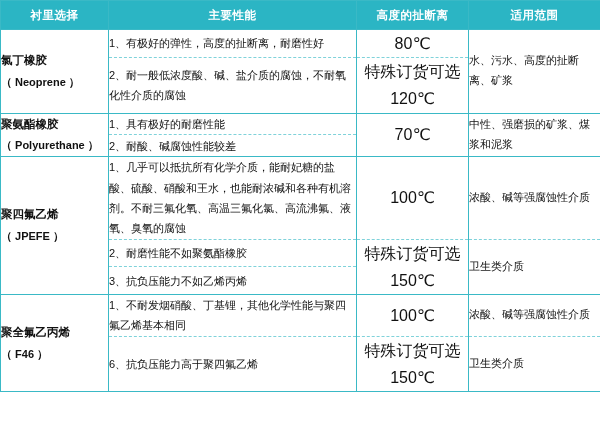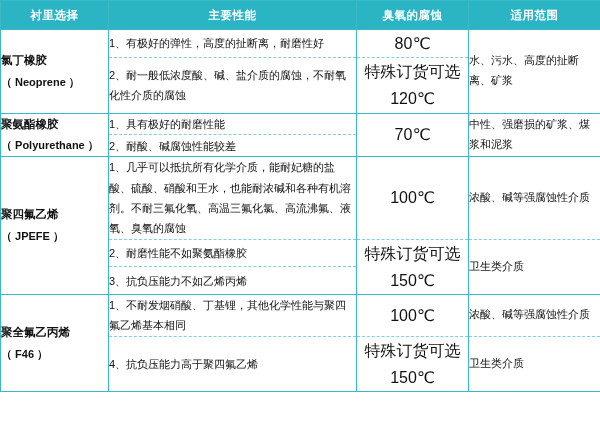--- a/index.html
+++ b/index.html
@@ -88,21 +88,21 @@
     <colgroup>
       <col class="c1">
         <col class="c2">
         <col class="c3">
         <col class="c4">
     </colgroup>
     <thead>
       <tr>
         <th>衬里选择</th>
         <th>主要性能</th>
-        <th>臭氧的腐蚀</th>
+        <th>高度的扯断离</th>
         <th>适用范围</th>
       </tr>
     </thead>
     <tbody>
 
       <tr>
         <td class="mat" rowspan="2">
           <span>氯丁橡胶</span>
           <span class="sub">（ Neoprene ）</span>
         </td>
@@ -155,21 +155,21 @@
       <tr>
         <td class="mat" rowspan="2">
           <span>聚全氟乙丙烯</span>
           <span class="sub">（ F46 ）</span>
         </td>
         <td class="prop dash-b">1、不耐发烟硝酸、丁基锂，其他化学性能与聚四氟乙烯基本相同</td>
         <td class="temp dash-b">100℃</td>
         <td class="scope dash-b">浓酸、碱等强腐蚀性介质</td>
       </tr>
       <tr>
-        <td class="prop dash-t">4、抗负压能力高于聚四氟乙烯</td>
+        <td class="prop dash-t">6、抗负压能力高于聚四氟乙烯</td>
         <td class="temp dash-t">
           <div>特殊订货可选</div>
           <div>150℃</div>
         </td>
         <td class="scope dash-t">卫生类介质</td>
       </tr>
 
     </tbody>
   </table>
 </div>

